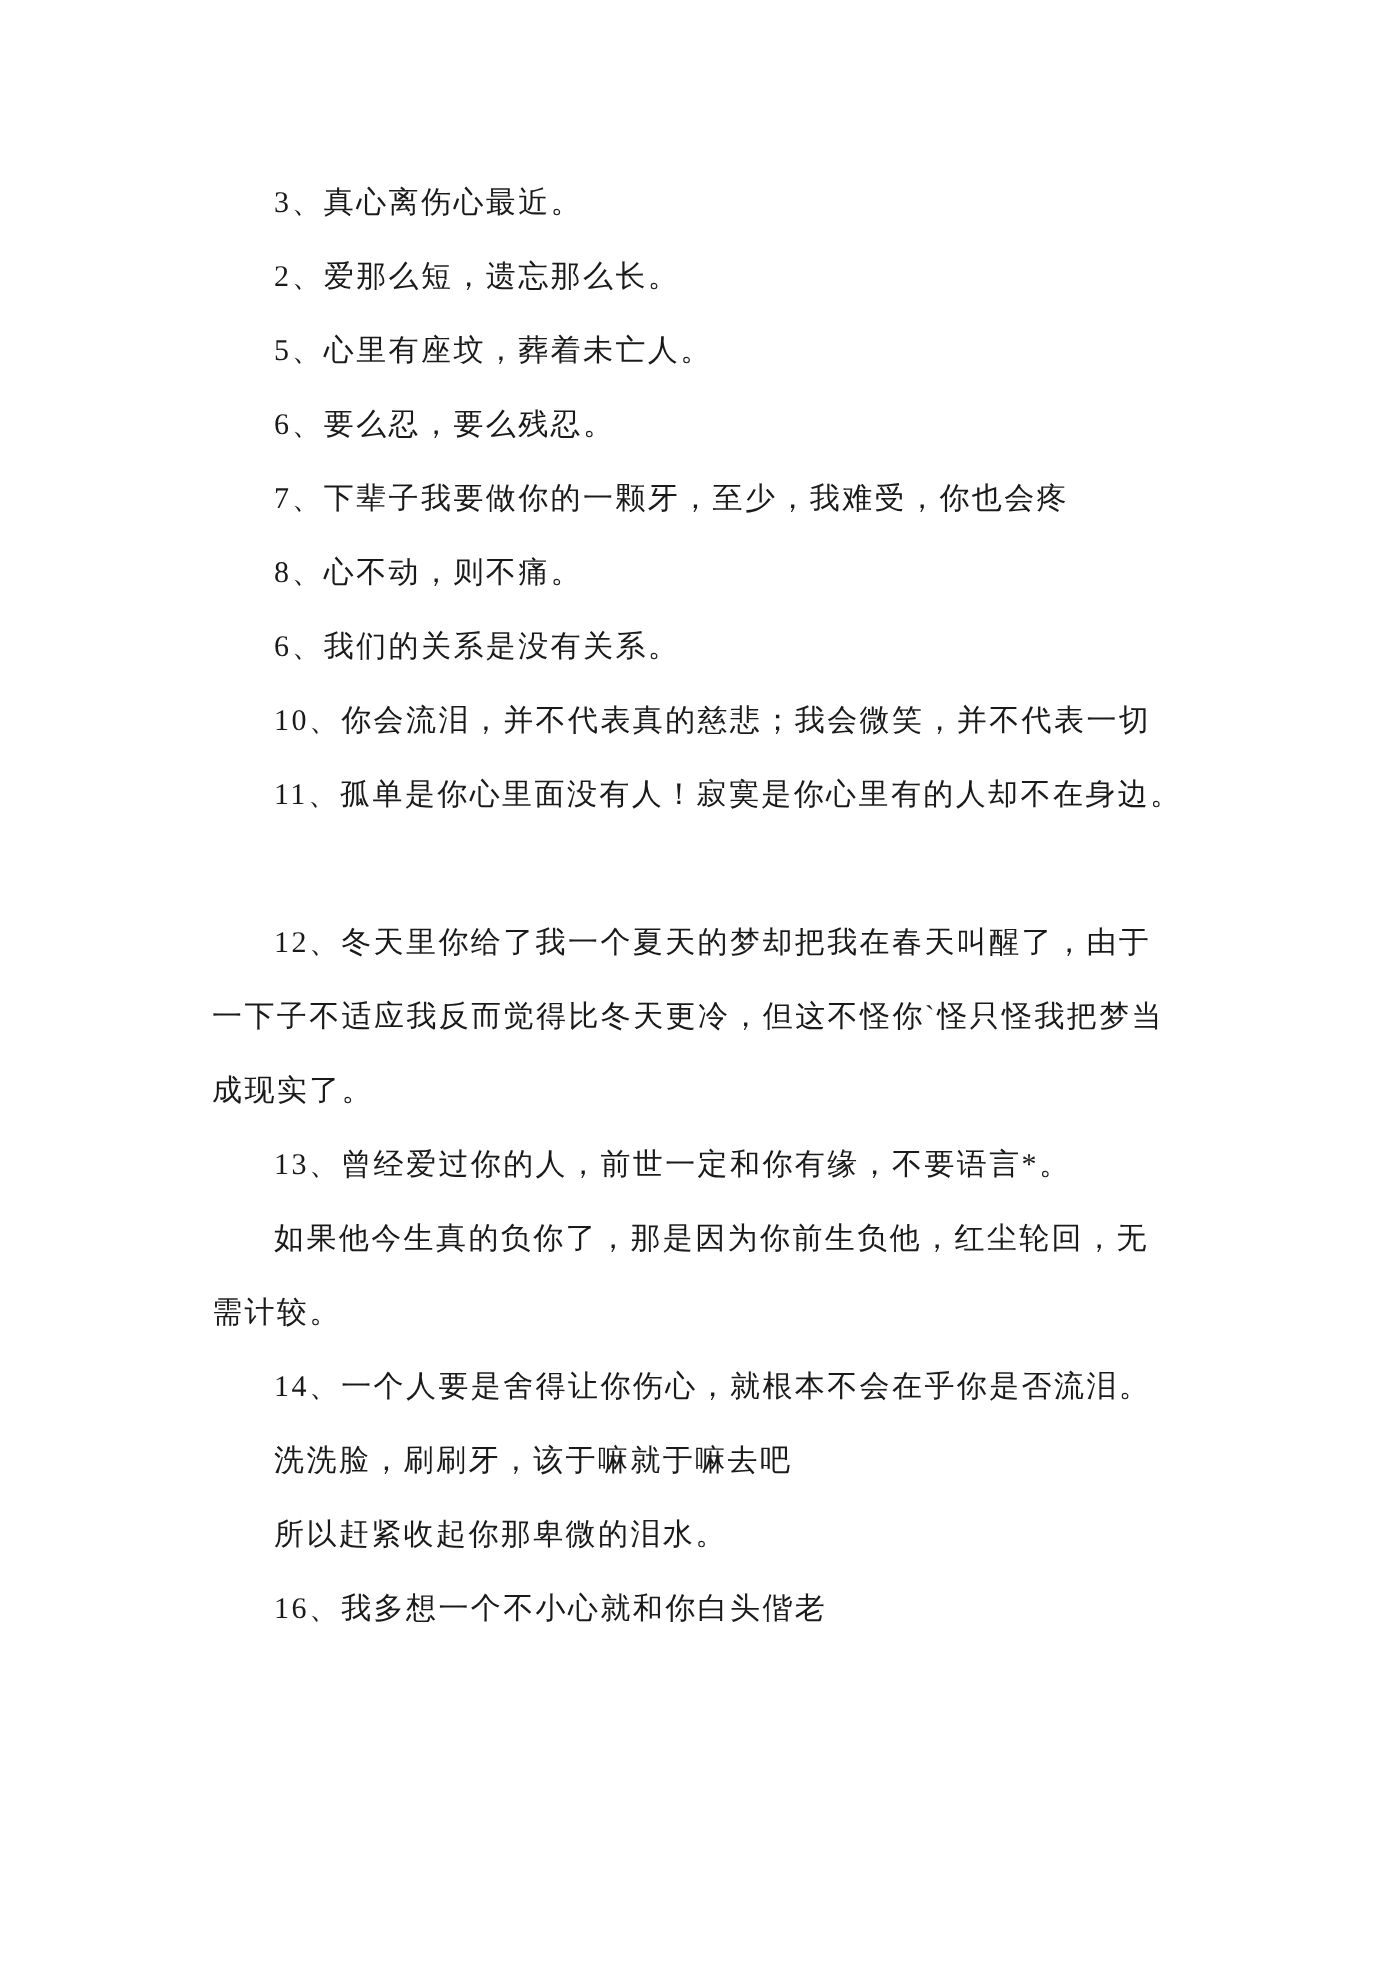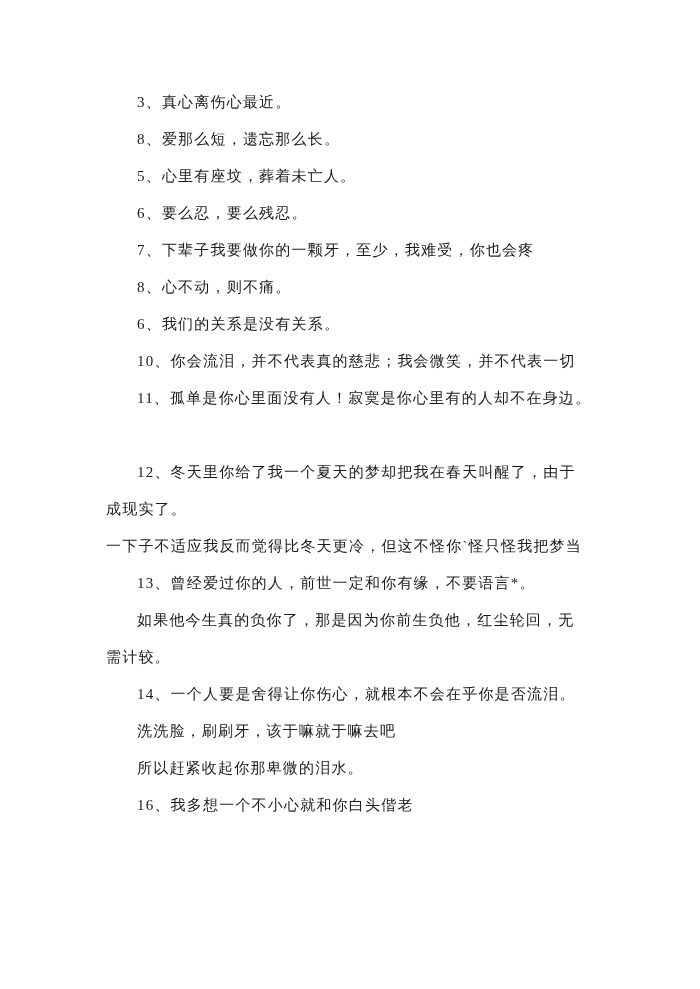--- a/index.html
+++ b/index.html
@@ -35,32 +35,32 @@
   .text-line.blank {
     
   }
 </style>
 </head>
 <body>
 
 <div class="page" style="background: rgb(255, 255, 255); color: rgb(26, 26, 26);">
   <div class="doc-content">
       <div class="text-line indent">3、真心离伤心最近。</div>
-      <div class="text-line indent">8、爱那么短，遗忘那么长。</div>
+      <div class="text-line indent">2、爱那么短，遗忘那么长。</div>
       <div class="text-line indent">5、心里有座坟，葬着未亡人。</div>
       <div class="text-line indent">6、要么忍，要么残忍。</div>
       <div class="text-line indent">7、下辈子我要做你的一颗牙，至少，我难受，你也会疼</div>
       <div class="text-line indent">8、心不动，则不痛。</div>
       <div class="text-line indent">6、我们的关系是没有关系。</div>
       <div class="text-line indent">10、你会流泪，并不代表真的慈悲；我会微笑，并不代表一切</div>
       <div class="text-line indent">11、孤单是你心里面没有人！寂寞是你心里有的人却不在身边。</div>
       <div class="text-line blank"></div>
       <div class="text-line indent">12、冬天里你给了我一个夏天的梦却把我在春天叫醒了，由于</div>
+      <div class="text-line">一下子不适应我反而觉得比冬天更冷，但这不怪你`怪只怪我把梦当</div>
       <div class="text-line">成现实了。</div>
-      <div class="text-line">一下子不适应我反而觉得比冬天更冷，但这不怪你`怪只怪我把梦当</div>
       <div class="text-line indent">13、曾经爱过你的人，前世一定和你有缘，不要语言*。</div>
       <div class="text-line indent">如果他今生真的负你了，那是因为你前生负他，红尘轮回，无</div>
       <div class="text-line">需计较。</div>
       <div class="text-line indent">14、一个人要是舍得让你伤心，就根本不会在乎你是否流泪。</div>
       <div class="text-line indent">洗洗脸，刷刷牙，该于嘛就于嘛去吧</div>
       <div class="text-line indent">所以赶紧收起你那卑微的泪水。</div>
       <div class="text-line indent">16、我多想一个不小心就和你白头偕老</div>
     </div>
 </div>
 

